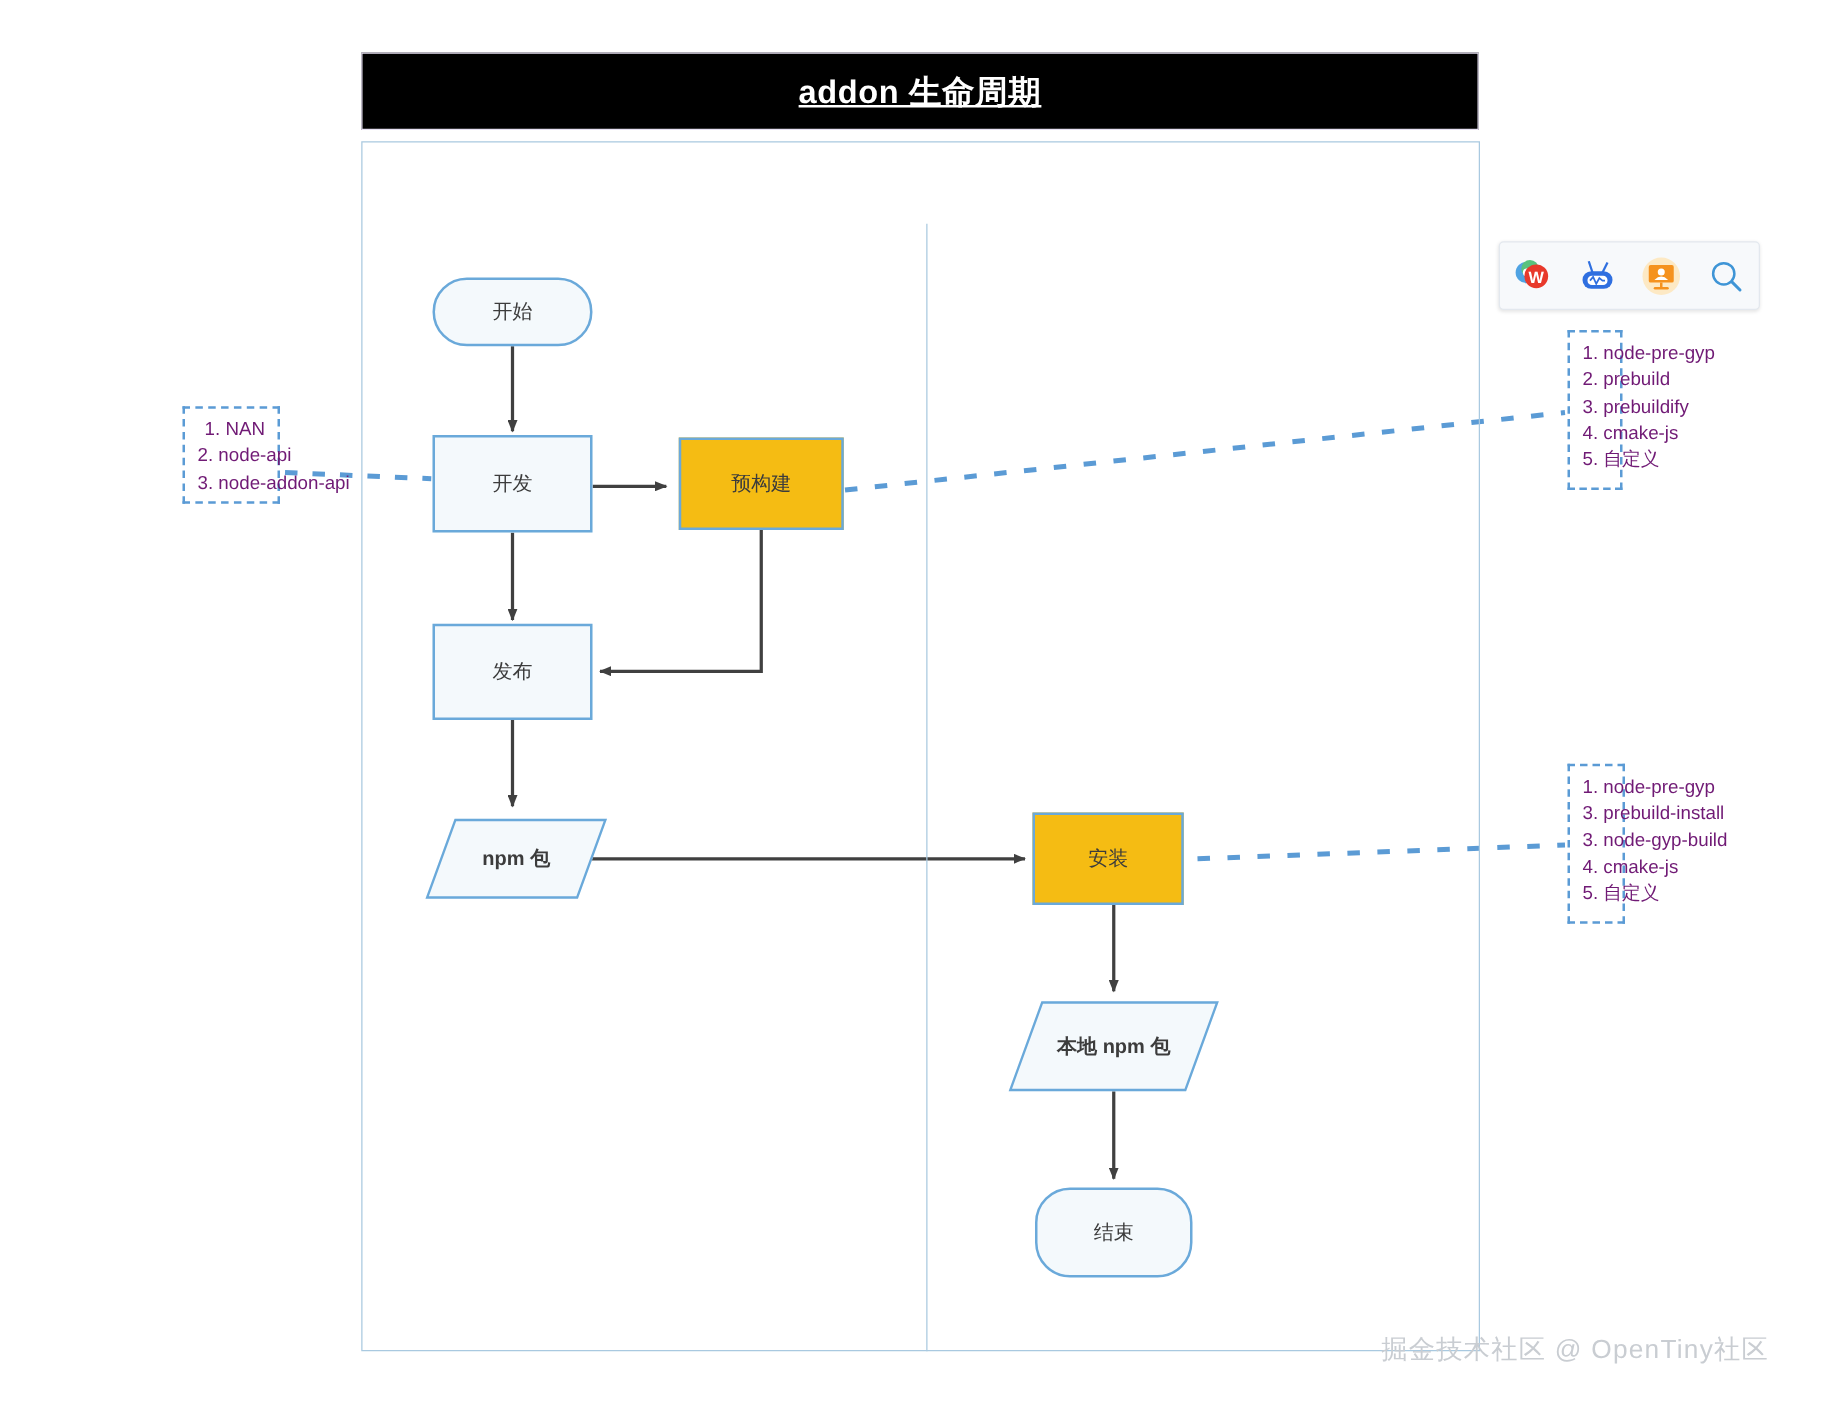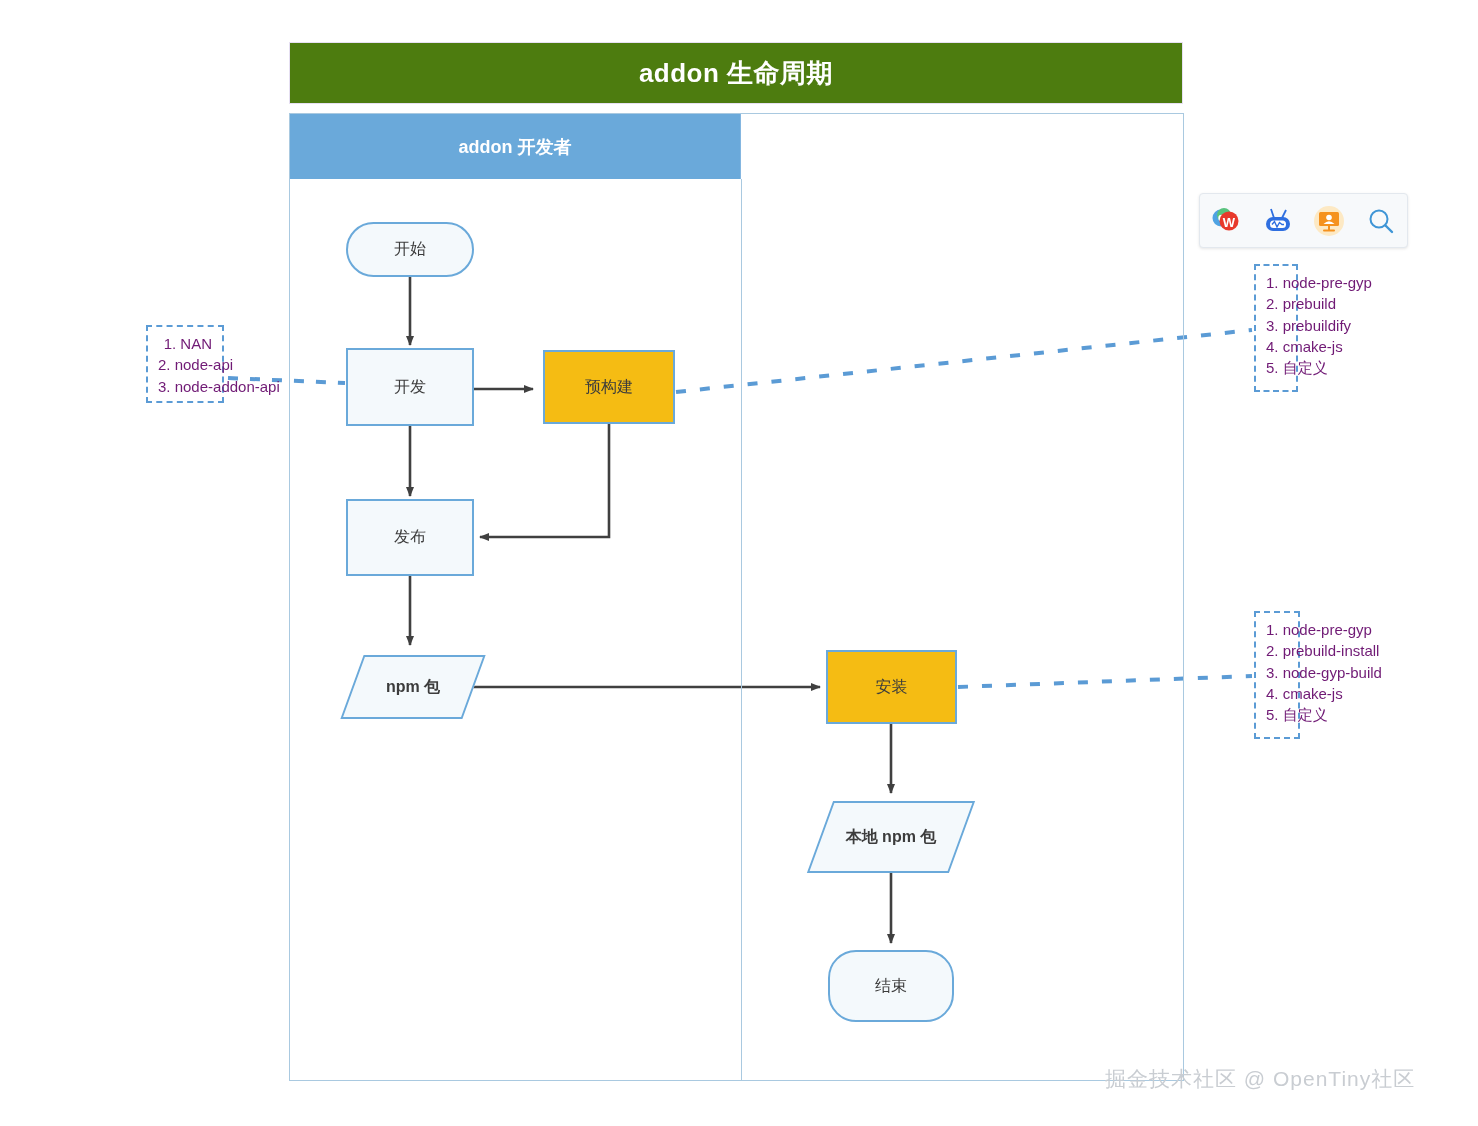--- a/index.html
+++ b/index.html
@@ -24,30 +24,31 @@
     height: 1126px;
   }
 
   
   .lane-title {
     position: absolute;
     left: 289px;
     top: 42px;
     width: 894px;
     height: 62px;
-    background: #4d7c0f;
+    background: #000000;
     border: 1px solid #e6e0f2;
     box-sizing: border-box;
     display: flex;
     align-items: center;
     justify-content: center;
     color: #ffffff;
     font-size: 26px;
     font-weight: bold;
     letter-spacing: 0.5px;
+    text-decoration: underline;
   }
 
   .lane-wrap {
     position: absolute;
     left: 289px;
     top: 113px;
     width: 895px;
     height: 968px;
     border: 1px solid #a9c9e0;
     box-sizing: border-box;
@@ -197,21 +198,20 @@
 
   <line x1="228" y1="378" x2="345" y2="383" stroke="#5b9bd5" stroke-width="4" stroke-dasharray="10 12" stroke-linecap="butt"></line>
   <line x1="676" y1="392" x2="1252" y2="330" stroke="#5b9bd5" stroke-width="4" stroke-dasharray="10 14" stroke-linecap="butt"></line>
   <line x1="958" y1="687" x2="1252" y2="676" stroke="#5b9bd5" stroke-width="4" stroke-dasharray="10 14" stroke-linecap="butt"></line>
 </svg>
 
 <div class="lane-title">addon 生命周期</div>
 
 <div class="lane-wrap">
   <div class="lane-header-row">
-    <div class="lane-header left">addon 开发者</div>
   </div>
   <div class="lane-divider"></div>
 </div>
 
 <div class="node terminator" style="left:346px; top:222px; width:128px; height:55px;">
   <span>开始</span>
 </div>
 
 <div class="node process" style="left:346px; top:348px; width:128px; height:78px;">
   <span>开发</span>
@@ -223,21 +223,21 @@
 
 <div class="node process" style="left:346px; top:499px; width:128px; height:77px;">
   <span>发布</span>
 </div>
 
 <div class="node data" style="left:352px; top:655px; width:122px; height:64px;">
   <span class="skewbox"></span>
   <span class="label">npm 包</span>
 </div>
 
-<div class="node process orange" style="left:826px; top:650px; width:131px; height:74px;">
+<div class="node process orange" style="left:826px; top:650px; width:121px; height:74px;">
   <span>安装</span>
 </div>
 
 <div class="node data" style="left:820px; top:801px; width:142px; height:72px;text-align:right;">
   <span class="skewbox"></span>
   <span class="label">本地 npm 包</span>
 </div>
 
 <div class="node terminator" style="left:828px; top:950px; width:126px; height:72px;">
   <span>结束</span>
@@ -252,21 +252,21 @@
 <div class="anno" style="left:1254px; top:264px; width:44px; height:128px;">
   <div class="anno-line">1. node-pre-gyp</div>
   <div class="anno-line">2. prebuild</div>
   <div class="anno-line">3. prebuildify</div>
   <div class="anno-line">4. cmake-js</div>
   <div class="anno-line">5. 自定义</div>
 </div>
 
 <div class="anno" style="left:1254px; top:611px; width:46px; height:128px;">
   <div class="anno-line">1. node-pre-gyp</div>
-  <div class="anno-line">2. prebuild-install</div>
+  <div class="anno-line">3. prebuild-install</div>
   <div class="anno-line">3. node-gyp-build</div>
   <div class="anno-line">4. cmake-js</div>
   <div class="anno-line">5. 自定义</div>
 </div>
 
 <div class="toolbar">
   <span class="tb-icon">
     <svg width="36" height="36" viewBox="0 0 36 36">
       <circle cx="13" cy="15" r="8.5" fill="#4fa3e3"></circle>
       <circle cx="16" cy="12" r="7" fill="#58c27d"></circle>

